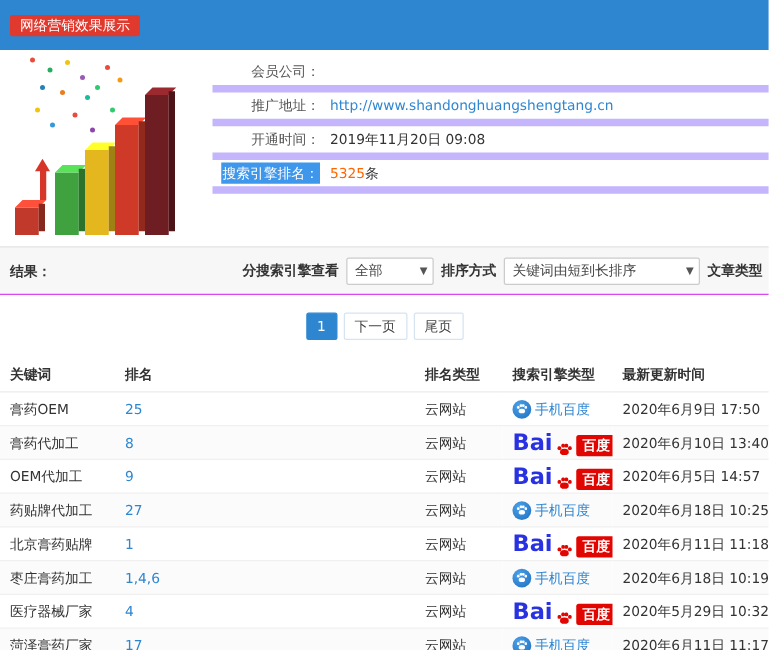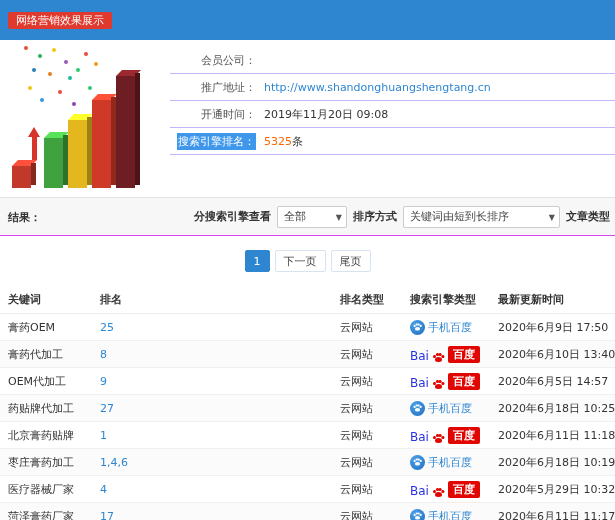--- a/index.html
+++ b/index.html
@@ -40,21 +40,21 @@
   .up-arrow { position:absolute; left:26px; bottom:34px; width:5px; height:24px; background:#d8352a; }
   .up-arrow::before { content:""; position:absolute; top:-9px; left:-4px;
     border-left:6.5px solid transparent; border-right:6.5px solid transparent; border-bottom:10px solid #d8352a; }
   .confetti { position:absolute; left:18px; top:2px; width:4px; height:4px; border-radius:50%; background:#e74c3c;
     box-shadow:14px 8px 0 #27ae60,28px 2px 0 #f1c40f,40px 14px 0 #9b59b6,8px 22px 0 #2980b9,
     24px 26px 0 #e67e22,44px 30px 0 #1abc9c,4px 40px 0 #f1c40f,34px 44px 0 #e74c3c,
     52px 22px 0 #2ecc71,60px 6px 0 #e74c3c,70px 16px 0 #f39c12,16px 52px 0 #3498db,
     48px 56px 0 #8e44ad,64px 40px 0 #2ecc71; }
 
   .fields { margin-left:170px; padding-top:7px; }
-  .field-row { display:flex; align-items:center; height:27px; border-bottom:1px solid #c4b5fd; }
+  .field-row { display:flex; align-items:center; height:27px; border-bottom:6px solid #c4b5fd; }
   .label-col { display:inline-block; width:86px; text-align:right; flex:none; color:#555; }
   .lbl { display:inline; }
   .lbl.hl { background:#3f97ec; color:#fff; padding:2px 1px; }
   .field-value { margin-left:8px; white-space:nowrap; }
   .v-company { color:var(--company-green,#2ca02c); }
   .v-link { color:var(--accent,#2e86d1); text-decoration:none; cursor:pointer; }
   .v-rank-num { color:var(--rank-orange,#f60); }
   .v-unit { color:#333; }
 
   
@@ -84,21 +84,21 @@
     white-space:nowrap; overflow:hidden; }
   .results-table tbody tr:nth-child(even) { background:#fbfbfb; }
   td.rank a { color:var(--accent,#2e86d1); cursor:pointer; text-decoration:none; }
 
   .engine-badge { display:inline-flex; align-items:flex-end; gap:3px; vertical-align:middle; }
   .m-circle { width:15px; height:15px; border-radius:50%; flex:none;
     background:radial-gradient(circle at 35% 30%, #4aa0e8, #1e6fc0);
     display:inline-flex; align-items:center; justify-content:center; }
   .m-circle .paw { color:#fff; transform:scale(.72); }
   .m-label { color:var(--accent,#2e86d1); }
-  .pc .bai { color:var(--baidu-blue,#2932e1); font-weight:normal; font-size:12px; }
+  .pc .bai { color:var(--baidu-blue,#2932e1); font-weight:bold; font-size:18px; }
   .pc .paw { color:var(--baidu-red,#e10601); margin:0 1px; }
   .pc .du  { background:var(--baidu-red,#e10601); color:#fff; font-weight:bold; padding:1px 5px;
     border-radius:2px; font-size:11px; }
 
   .paw { display:inline-block; width:11px; height:10px; position:relative; flex:none; }
   .paw::before { content:""; position:absolute; left:2px; top:4.5px; width:7px; height:5px;
     background:currentColor; border-radius:50% 50% 45% 45%; }
   .paw::after { content:""; position:absolute; left:0; top:2px; width:2.6px; height:3.4px;
     background:currentColor; border-radius:50%;
     box-shadow:3px -2px 0 currentColor, 5.6px -2px 0 currentColor, 8.4px 0 0 currentColor; }

